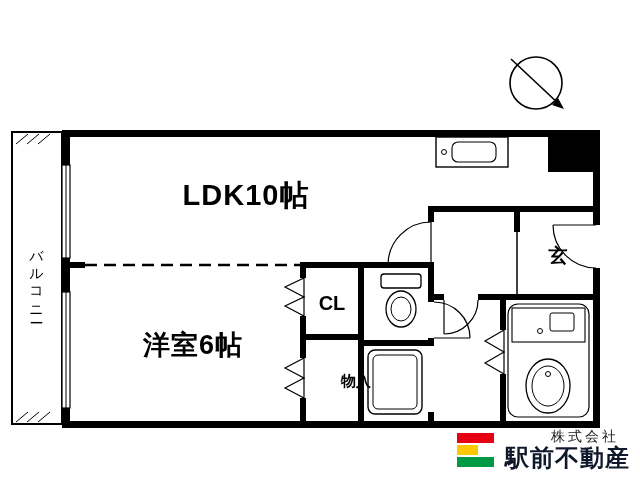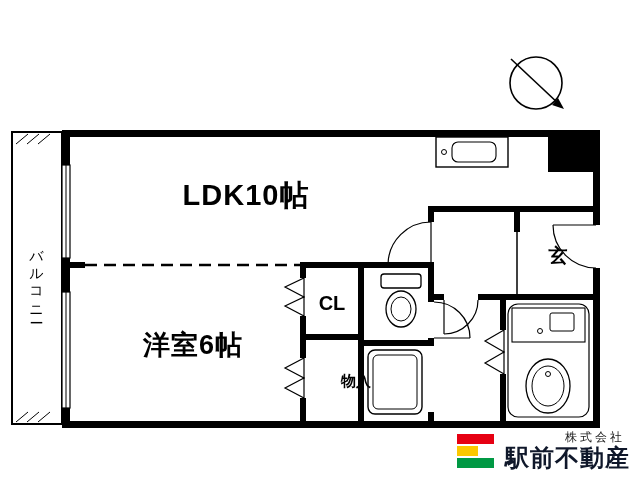--- a/index.html
+++ b/index.html
@@ -13,21 +13,21 @@
   .label-western{left:193px;top:345px;font-size:27px;font-weight:600;letter-spacing:1px;}
   .label-cl{left:332px;top:303px;font-size:20px;font-weight:600;}
   .label-storage{left:332px;top:381px;font-size:15px;font-weight:600;margin-left:24px;}
   .label-entrance{left:558px;top:256px;font-size:19px;font-weight:600;}
   .label-balcony{
     left:37px;top:279px;writing-mode:vertical-rl;text-orientation:mixed;
     font-size:14px;font-weight:500;letter-spacing:3px;
   }
   .logo{position:absolute;right:10px;bottom:8px;display:flex;align-items:center;gap:9px;}
   .logo-text{display:flex;flex-direction:column;align-items:flex-end;}
-  .logo-prefix{font-size:12px;letter-spacing:3px;color:#222;margin-right:5px;line-height:1.2;}
+  .logo-prefix{font-size:14px;letter-spacing:3px;color:#222;margin-right:11px;line-height:1.2;}
   .logo-name{font-size:24px;font-weight:700;letter-spacing:1px;line-height:1.15;color:#0f172a;}
 </style>
 </head>
 <body>
 
 <div class="stage">
 
   <svg class="plan-svg" width="640" height="480" viewBox="0 0 640 480">
 
     <g>

